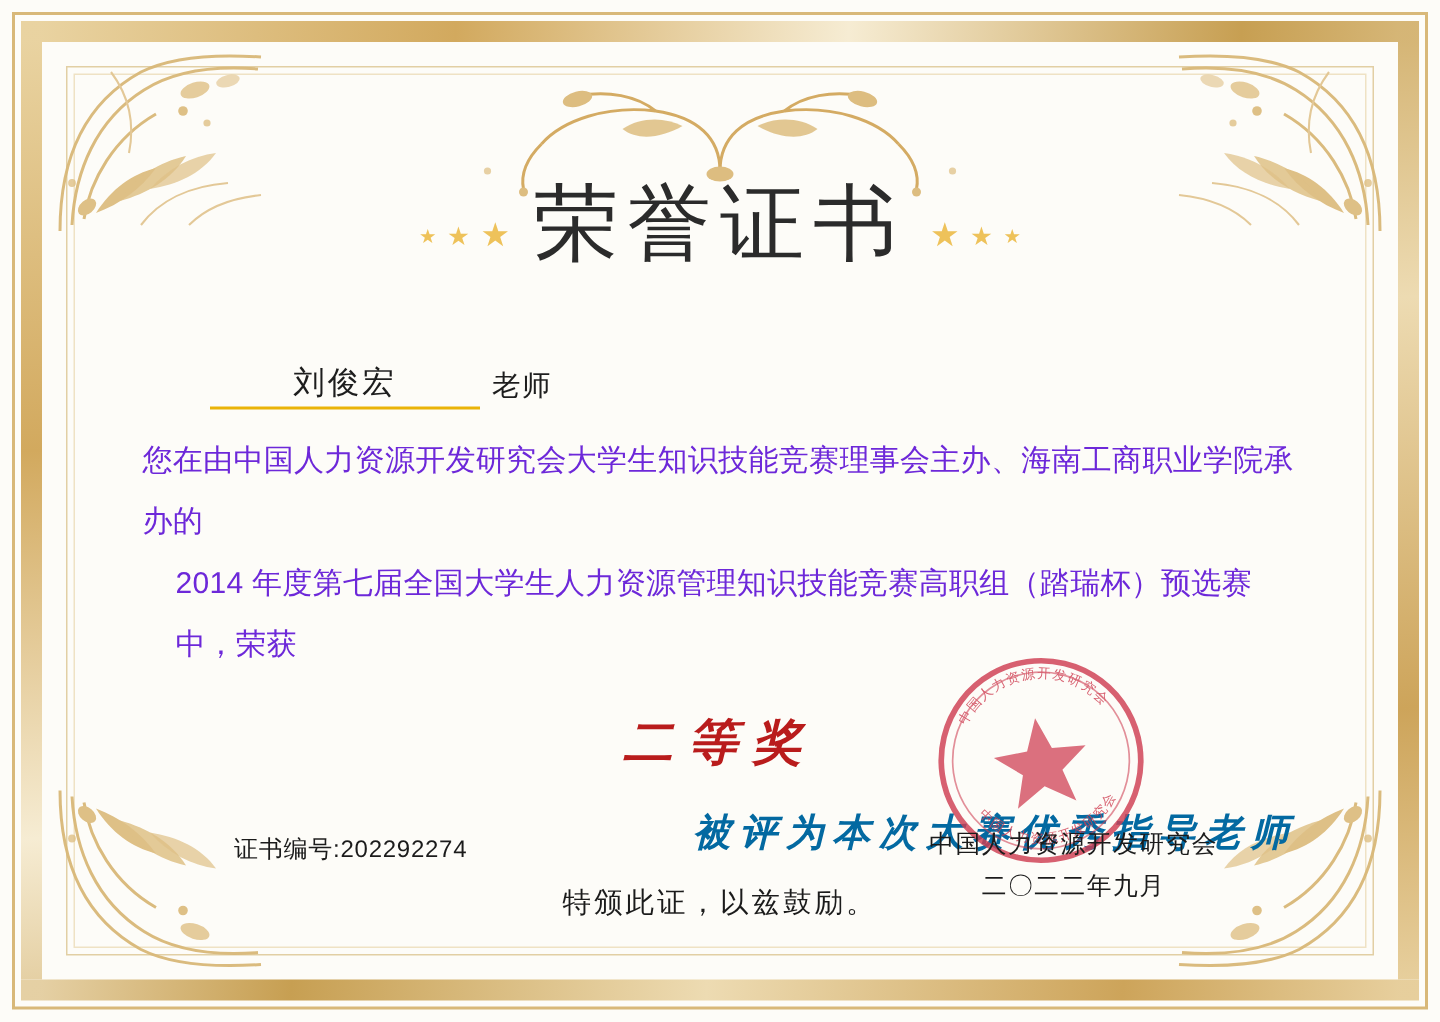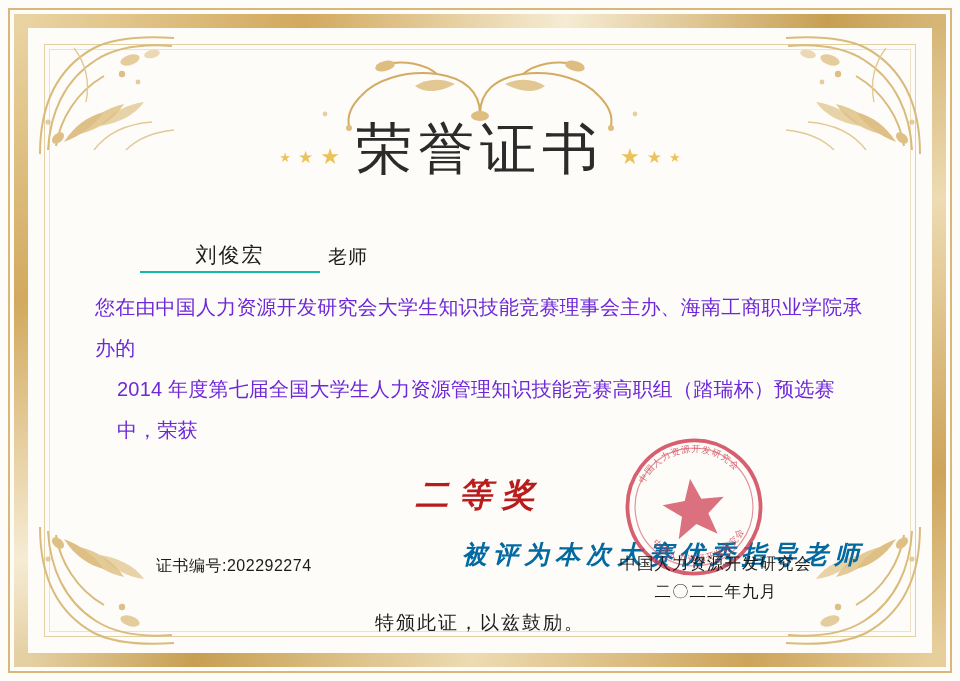--- a/index.html
+++ b/index.html
@@ -104,21 +104,21 @@
     top: 228px;
   }
   .name-line {
     display: flex;
     align-items: flex-end;
     gap: 8px;
     margin-left: 45px;
     margin-bottom: 14px;
   }
   .name-blank {
-    border-bottom: 2px solid #14b8a6;
+    border-bottom: 2px solid #eab308;
     min-width: 180px;
     text-align: center;
     padding: 0 8px 2px 8px;
   }
   .name-text {
     font-size: 21px;
     color: #1d1d1d;
     letter-spacing: 2px;
     font-family: "DejaVu Sans", sans-serif;
   }
@@ -154,21 +154,21 @@
     margin-top: 20px;
     font-family: "DejaVu Serif", "Liberation Serif", serif;
     font-size: 25px;
     font-weight: bold;
     letter-spacing: 6px;
     color: #0369a1;
     font-style: italic;
   }
   .closing {
     text-align: center;
-    margin-top: 39px;
+    margin-top: 18px;
     font-size: 19px;
     letter-spacing: 2px;
     color: #1b1b1b;
   }
 
   
   .cert-no {
     position: absolute;
     left: 156px;
     bottom: 104px;

